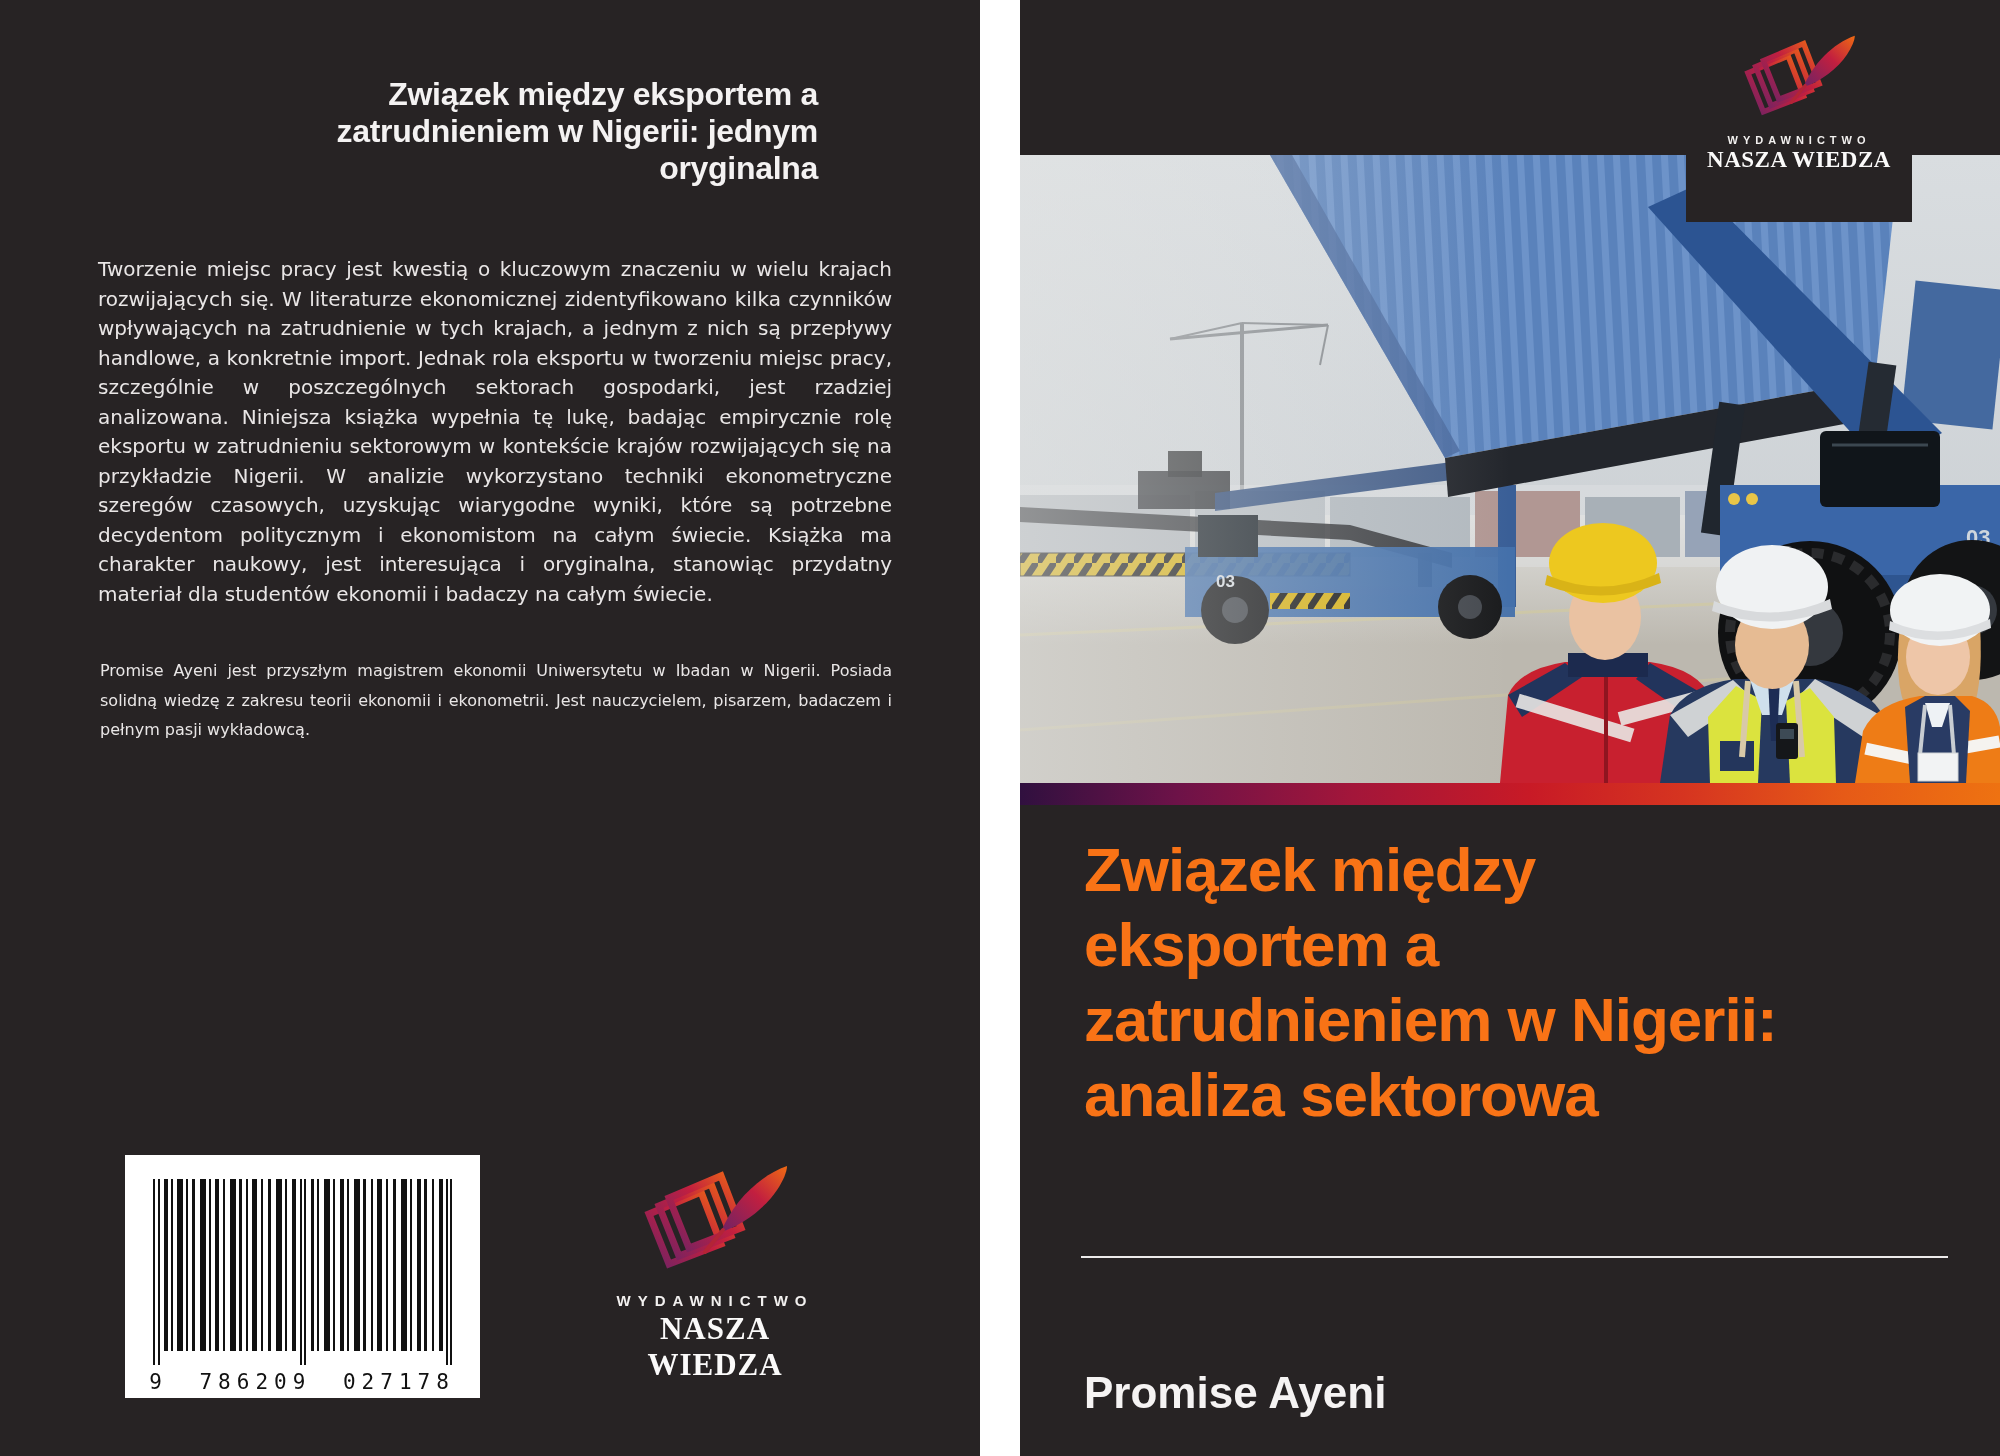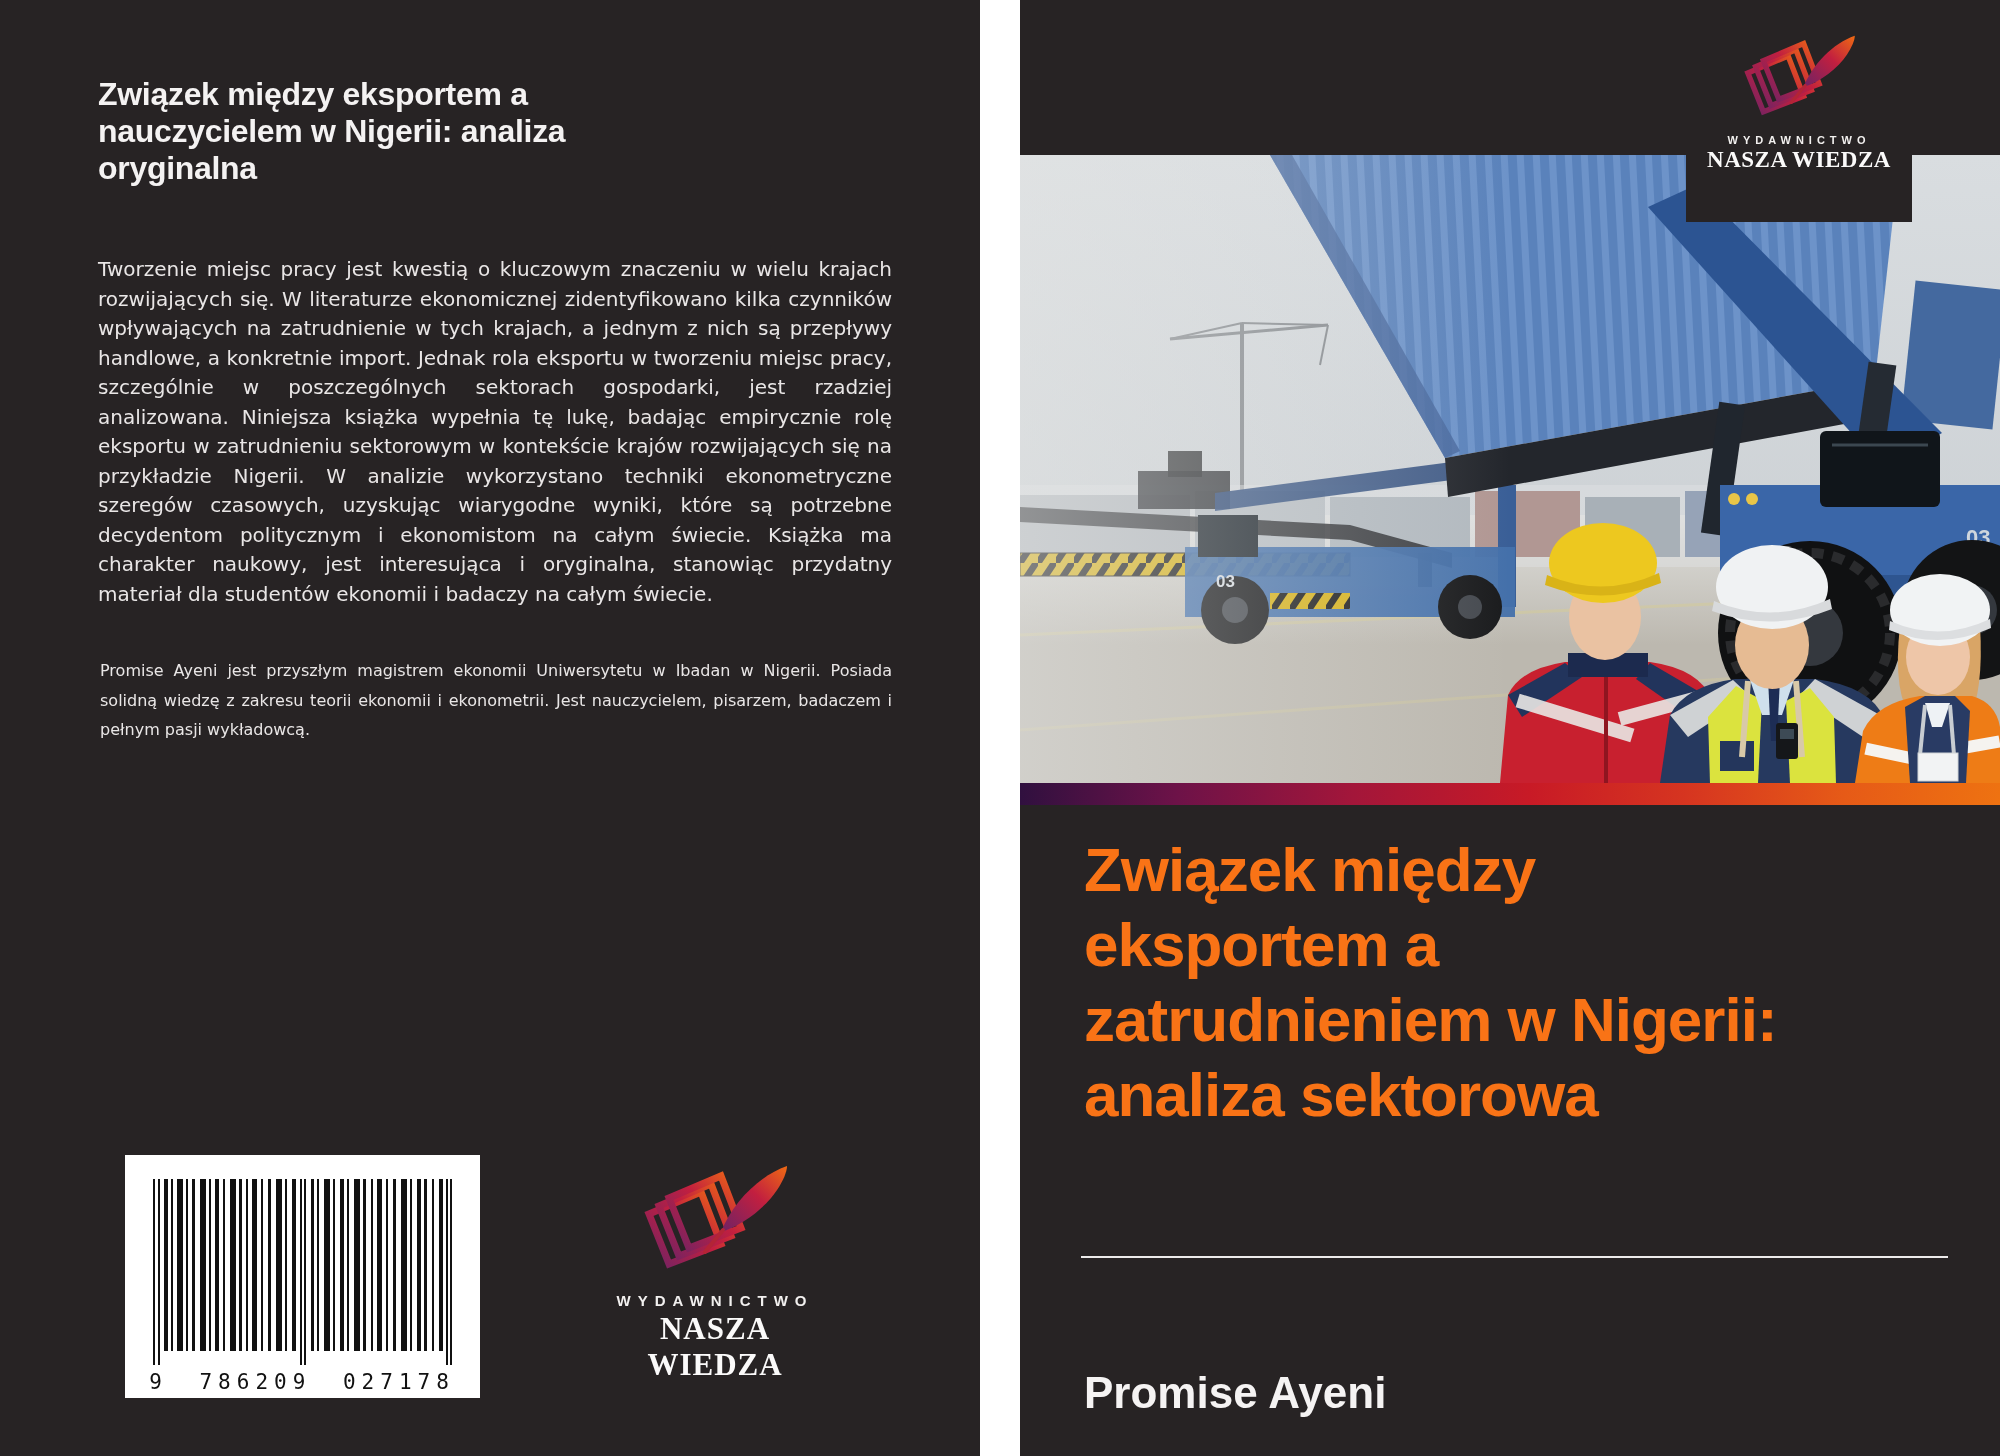--- a/index.html
+++ b/index.html
@@ -7,21 +7,21 @@
   #canvas{position:relative;width:2000px;height:1456px;background:#ffffff;overflow:hidden;
           font-family:"DejaVu Sans",sans-serif;}
   .cover{position:absolute;top:0;height:1456px;background:#272324;}
   .back-cover{left:0;width:980px;}
   .spine-gap{position:absolute;left:980px;top:0;width:40px;height:1456px;background:#ffffff;}
   .front-cover{left:1020px;width:980px;}
 
   
   .bc-title{position:absolute;left:98px;top:76px;width:720px;
             font-family:"Liberation Sans",sans-serif;font-weight:bold;
-            font-size:32px;line-height:37px;color:#f4f2f2;letter-spacing:-0.3px;}
+            font-size:32px;line-height:37px;color:#f4f2f2;letter-spacing:-0.3px;text-align:right;}
   .bc-title span{display:block;}
   .bc-synopsis{position:absolute;left:98px;top:235px;width:794px;
                font-size:20px;line-height:29.5px;color:#e9e6e6;
                text-align:justify;text-justify:inter-word;}
   .bc-bio{position:absolute;left:100px;top:640px;width:792px;
           font-size:16px;line-height:29.5px;color:#e9e6e6;
           text-align:justify;text-justify:inter-word;}
   .bc-barcode{position:absolute;left:125px;top:1155px;width:355px;height:243px;background:#ffffff;border-radius:28px;}
   .bc-logo{position:absolute;left:592px;top:1162px;width:246px;text-align:center;}
   .wordmark-top{font-family:"Liberation Sans",sans-serif;color:#f2f0ef;font-weight:bold;}
@@ -49,21 +49,21 @@
 </style>
 </head>
 <body>
 
 <div id="canvas">
 
   <div class="cover back-cover">
 
     <div class="bc-title">
       <span>Związek między eksportem a</span>
-      <span>nauczycielem w Nigerii: analiza</span>
+      <span>zatrudnieniem w Nigerii: jednym</span>
       <span>oryginalna</span>
     </div>
 
     <p class="bc-synopsis">Tworzenie miejsc pracy jest kwestią o kluczowym znaczeniu w wielu krajach rozwijających się. W literaturze ekonomicznej zidentyfikowano kilka czynników wpływających na zatrudnienie w tych krajach, a jednym z nich są przepływy handlowe, a konkretnie import. Jednak rola eksportu w tworzeniu miejsc pracy, szczególnie w poszczególnych sektorach gospodarki, jest rzadziej analizowana. Niniejsza książka wypełnia tę lukę, badając empirycznie rolę eksportu w zatrudnieniu sektorowym w kontekście krajów rozwijających się na przykładzie Nigerii. W analizie wykorzystano techniki ekonometryczne szeregów czasowych, uzyskując wiarygodne wyniki, które są potrzebne decydentom politycznym i ekonomistom na całym świecie. Książka ma charakter naukowy, jest interesująca i oryginalna, stanowiąc przydatny materiał dla studentów ekonomii i badaczy na całym świecie.</p>
 
     <p class="bc-bio">Promise Ayeni jest przyszłym magistrem ekonomii Uniwersytetu w Ibadan w Nigerii. Posiada solidną wiedzę z zakresu teorii ekonomii i ekonometrii. Jest nauczycielem, pisarzem, badaczem i pełnym pasji wykładowcą.</p>
 
     <div class="bc-barcode">
       <svg width="355" height="243" viewBox="0 0 355 243">
         <rect x="0" y="0" width="355" height="243" fill="#ffffff"></rect>

